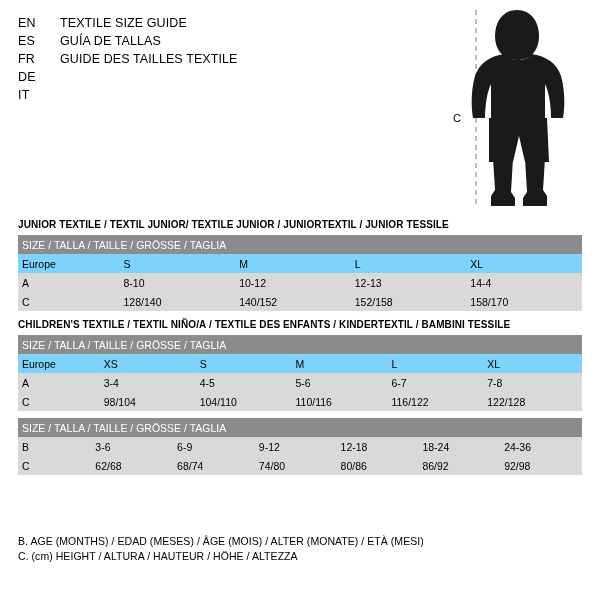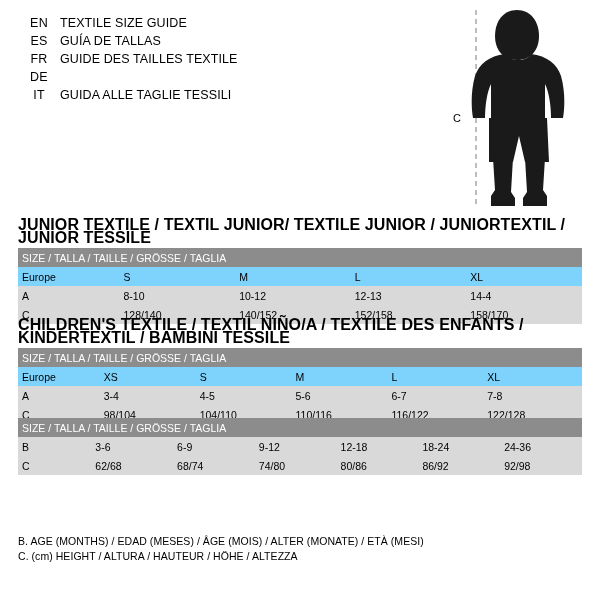--- a/index.html
+++ b/index.html
@@ -21,21 +21,20 @@
     position: absolute;
     left: 18px;
     top: 14px;
     width: 430px;
   }
   .lang-row {
     display: flex;
     align-items: baseline;
     height: 18px;
     line-height: 18px;
-    text-align: center;
   }
   .lang-code {
     width: 42px;
     font-size: 12.5px;
     font-weight: normal;
     letter-spacing: 0.2px;
   }
   .lang-title {
     font-size: 12.5px;
     letter-spacing: 0.1px;
@@ -59,21 +58,21 @@
     font-size: 11px;
   }
 
   
   .section {
     position: absolute;
     left: 18px;
     width: 564px;
   }
   .section-title {
-    font-size: 16px;
+    font-size: 10px;
     font-weight: bold;
     margin-bottom: 4px;
     letter-spacing: 0.1px;
     line-height: 13px;
   }
   table.size {
     border-collapse: collapse;
     width: 100%;
     table-layout: fixed;
   }
@@ -125,21 +124,20 @@
   </div>
   <div class="lang-row">
     <span class="lang-code">FR</span>
     <span class="lang-title">GUIDE DES TAILLES TEXTILE</span>
   </div>
   <div class="lang-row">
     <span class="lang-code">DE</span>
   </div>
   <div class="lang-row">
     <span class="lang-code">IT</span>
-    <span class="lang-title">GUIDA ALLE TAGLIE TESSILI</span>
   </div>
 </div>
 
 <div class="figure-wrap">
   <svg width="150" height="205" viewBox="0 0 150 205">
 
     <line x1="31" y1="4" x2="31" y2="200" stroke="#7a7a7a" stroke-width="1" stroke-dasharray="5,4"></line>
 
     <path d="M72,4 C58,4 50,16 50,30 C50,44 58,54 72,54 C86,54 94,44 94,30 C94,16 86,4 72,4 Z" fill="#1a1a1a"></path>
 

